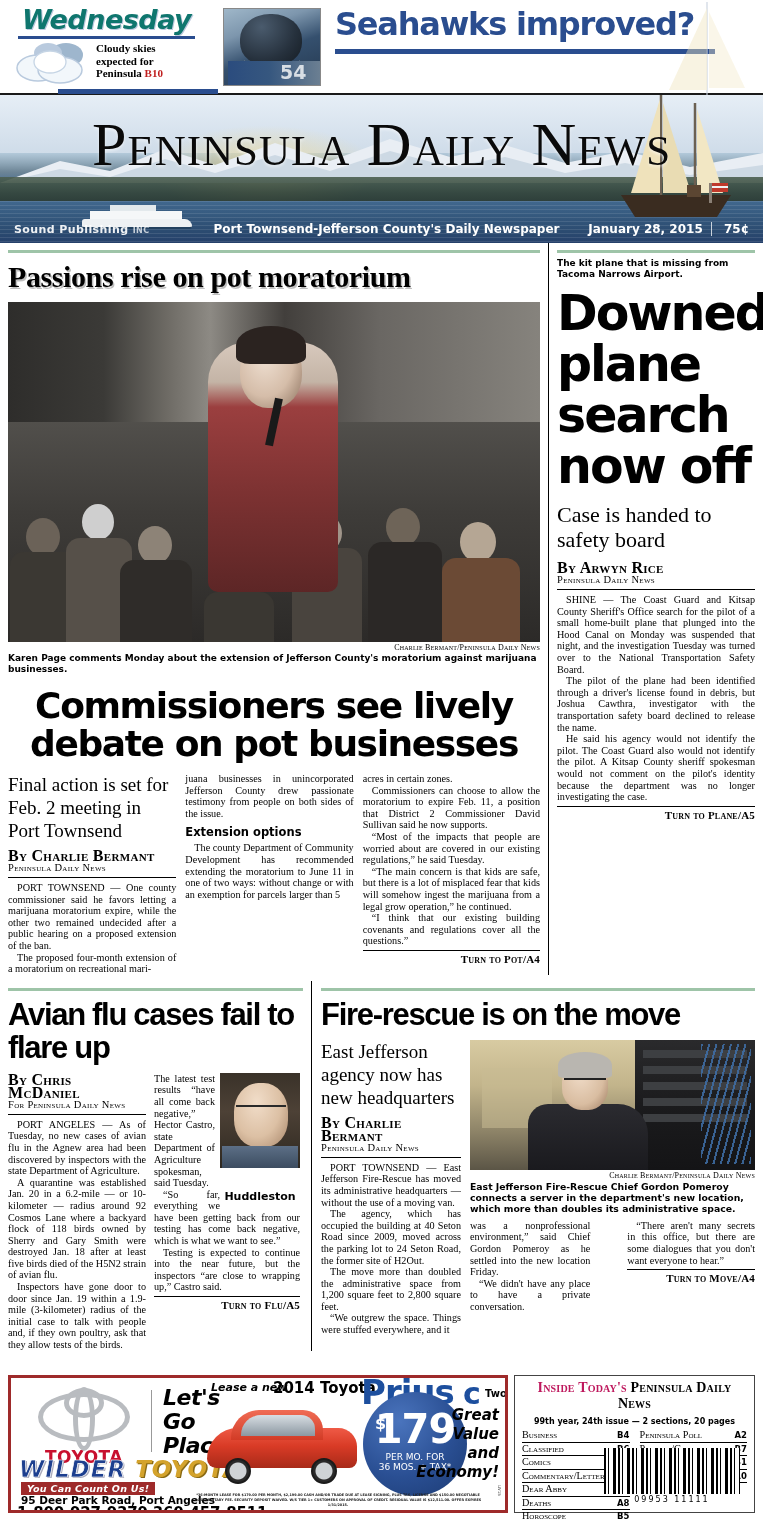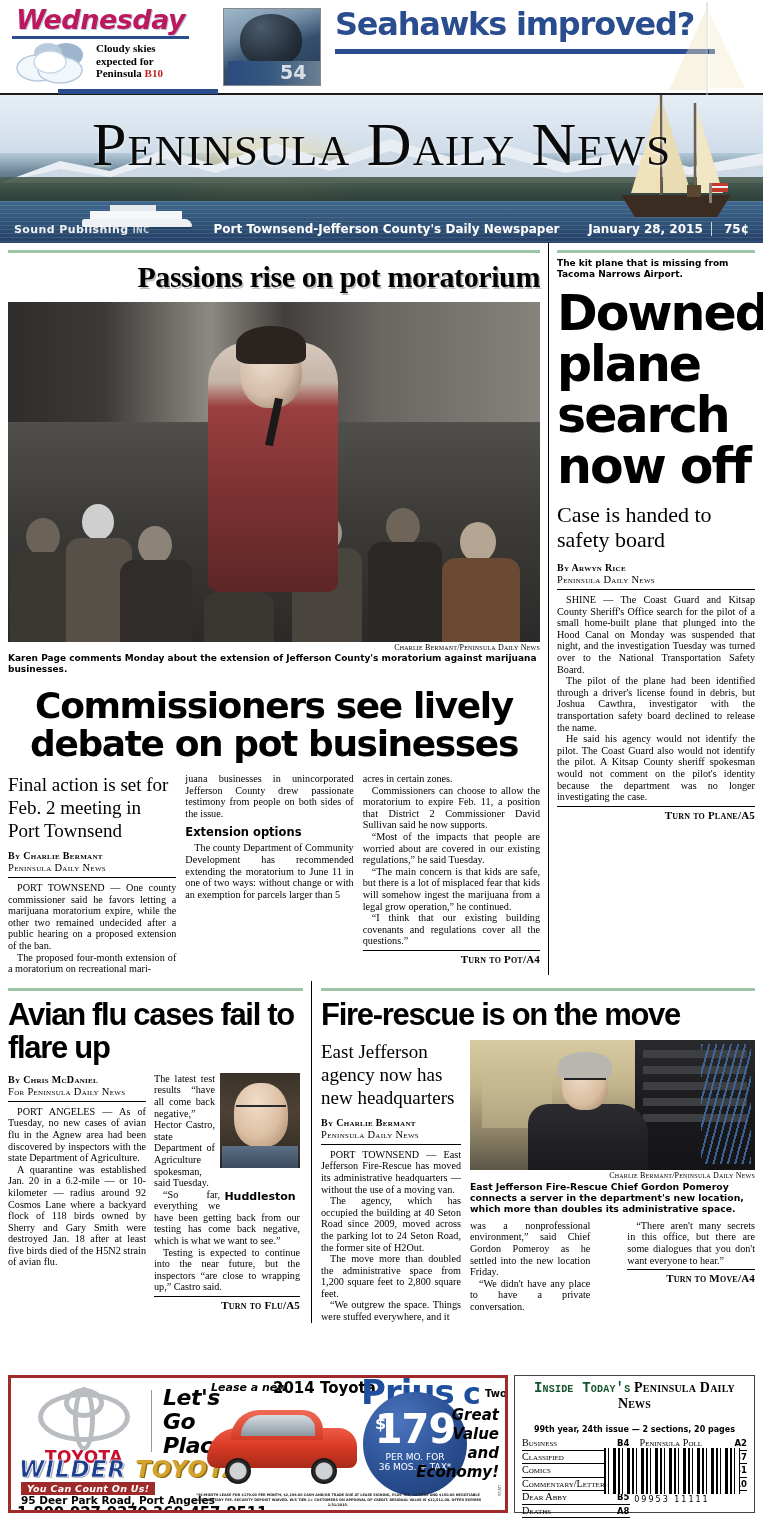--- a/index.html
+++ b/index.html
@@ -13,25 +13,25 @@
     position:relative;
   }
   .page { width:763px; height:1519px; position:relative; }
 
   
   .skybox { display:flex; height:95px; border-bottom:2px solid #1a1a1a; padding:4px 8px 0 8px; }
   .sky-wed { width:215px; position:relative; }
   .wed-word {
     font-family:"DejaVu Sans", sans-serif;
     font-style:italic; font-weight:bold;
-    font-size:27px; color:#be185d;
+    font-size:27px; color:#0f766e;
     letter-spacing:-0.5px;
     border-bottom:3px solid #2a4d8f;
     display:inline-block; padding:0 4px 1px 4px;
-    margin-left:4px;
+    margin-left:10px;
     text-shadow:1px 1px 0 #bcc8dd;
   }
   .wed-body { display:flex; margin-top:1px; }
   .cloud-icon { width:82px; height:45px; position:relative; flex:none; margin-left:6px;}
   .wx-text {
     font-family:"Liberation Serif", serif;
     font-weight:bold; font-size:11px; line-height:12.5px;
     padding-top:2px;
   }
   .wx-text .pg { color:#c02020; }
@@ -106,21 +106,21 @@
 
   
   .body-wrap { position:relative; padding:0 8px; }
   .rule-green { height:3px; background:#9ec4a8; margin:7px 0 0 0; }
 
   .sec-top { display:flex; }
   .col-left-main { width:540px; padding-right:8px; }
   .col-right-main { width:207px; border-left:1px solid #000; padding-left:8px; }
 
   .kicker-hd {
-    text-align:right; font-family:"Liberation Serif", serif; font-weight:bold;
+    text-align:left; font-family:"Liberation Serif", serif; font-weight:bold;
     font-size:30px; letter-spacing:-0.4px; margin:7px 0 8px 0;
     text-shadow:1.5px 1.5px 0 rgba(0,0,0,.25);
   }
 
   .photo-main {
     width:100%; height:340px; position:relative; overflow:hidden;
     background:linear-gradient(180deg,#6c6a66 0%,#55534f 30%,#3e3c39 62%,#2c2a28 100%);
   }
   .pm-wall { position:absolute; left:0; top:0; width:100%; height:120px;
     background:linear-gradient(90deg,#2e2d2b 0%,#3b3a37 18%,#6e6b65 30%,#8d8a84 38%,#423f3c 52%,#6a6763 70%,#86837d 100%); }
@@ -150,21 +150,21 @@
     font-size:36px; line-height:38px; text-align:center; letter-spacing:-1.4px;
     margin:12px 0 10px 0;
   }
 
   .deck {
     font-family:"Liberation Serif", serif; font-size:19px; line-height:23px;
     margin-bottom:7px;
   }
   .byline {
     font-family:"Liberation Serif", serif; font-variant:small-caps;
-    font-size:10px; line-height:13px; font-weight:bold; letter-spacing:.3px;
+    font-size:16px; line-height:13px; font-weight:bold; letter-spacing:.3px;
   }
   .byline2 {
     font-family:"Liberation Serif", serif; font-variant:small-caps;
     font-size:10.5px; line-height:12px; letter-spacing:.3px;
   }
   .byrule { height:1px; background:#000; margin:3px 0 4px 0; }
 
   .cols3 { display:flex; }
   .c3 { width:178px; padding-right:9px; }
   .c3:last-child { padding-right:0; }
@@ -308,23 +308,23 @@
   .ty-gve { position:absolute; right:6px; top:28px; width:92px; text-align:right;
     font-family:"DejaVu Sans",sans-serif; font-weight:bold; font-style:italic; font-size:15px; line-height:19px;}
   .ty-fine { position:absolute; left:180px; right:20px; bottom:2px; text-align:center;
     font-family:"DejaVu Sans",sans-serif; font-weight:bold; font-size:3.4px; line-height:5px; color:#222;}
   .ty-vert { position:absolute; right:3px; bottom:14px; font-size:4px; writing-mode:vertical-rl;
     font-family:"DejaVu Sans",sans-serif; color:#444;}
 
   .index-box { flex:1; margin-left:6px; border:1px solid #444; padding:4px 7px; position:relative; background:#fff;}
   .idx-title { text-align:center; font-family:"Liberation Serif",serif; font-variant:small-caps;
     font-size:14px; font-weight:bold; letter-spacing:.2px; }
-  .idx-title .green { color:#14532d;font-family:Liberation Mono, monospace; }
+  .idx-title .green { color:#be185d; }
   .idx-sub { text-align:center; font-family:"DejaVu Sans",sans-serif; font-weight:bold;
-    font-size:8px; margin:13px 0 3px 0;}
+    font-size:8px; margin:5px 0 3px 0;}
   .idx-cols { display:flex; gap:10px; }
   .idx-col { flex:1; }
   .idx-row { display:flex; justify-content:space-between; border-bottom:1px solid #000;
     font-family:"Liberation Serif",serif; font-variant:small-caps; font-size:10.2px; line-height:12.5px; }
   .idx-row .pg { font-family:"DejaVu Sans",sans-serif; font-weight:bold; font-size:8.5px; }
   .barcode { position:absolute; right:14px; bottom:6px; width:136px; height:58px; }
   .bc-bars { width:100%; height:46px;
     background:repeating-linear-gradient(90deg,#000 0 2px,#fff 2px 4px,#000 4px 5px,#fff 5px 9px,#000 9px 12px,#fff 12px 14px);}
   .bc-num { text-align:center; font-family:"DejaVu Sans",sans-serif; font-size:8px; letter-spacing:2px; margin-top:1px;}
 </style>
@@ -510,20 +510,21 @@
       <div class="low-left">
         <div class="rule-green"></div>
         <div class="low-hd">Avian flu cases fail to flare up</div>
         <div class="cols2">
           <div class="c2">
             <div class="byline">By Chris McDaniel</div>
             <div class="byline2">For Peninsula Daily News</div>
             <div class="byrule"></div>
             <p class="bt">PORT ANGELES — As of Tuesday, no new cases of avian flu in the Agnew area had been discovered by inspectors with the state Department of Agriculture.</p>
             <p class="bt">A quarantine was established Jan. 20 in a 6.2-mile — or 10-kilometer — radius around 92 Cosmos Lane where a backyard flock of 118 birds owned by Sherry and Gary Smith were destroyed Jan. 18 after at least five birds died of the H5N2 strain of avian flu.</p>
+            <p class="bt">Inspectors have gone door to door since Jan. 19 within a 1.9-mile (3-kilometer) radius of the initial case to talk with people and, if they own poultry, ask that they allow tests of the birds.</p>
           </div>
           <div class="c2">
             <div class="mug">
               <div class="mug-face"></div>
                 <div class="mug-glass"></div>
                 <div class="mug-shirt"></div>
             </div>
             <p class="bt nf">The latest test results “have all come back negative,” Hector Castro, state Department of Agriculture spokesman, said Tuesday.</p>
             <div class="mug-name">Huddleston</div>
             <p class="bt">“So far, everything we have been getting back from our testing has come back negative, which is what we want to see.”</p>

